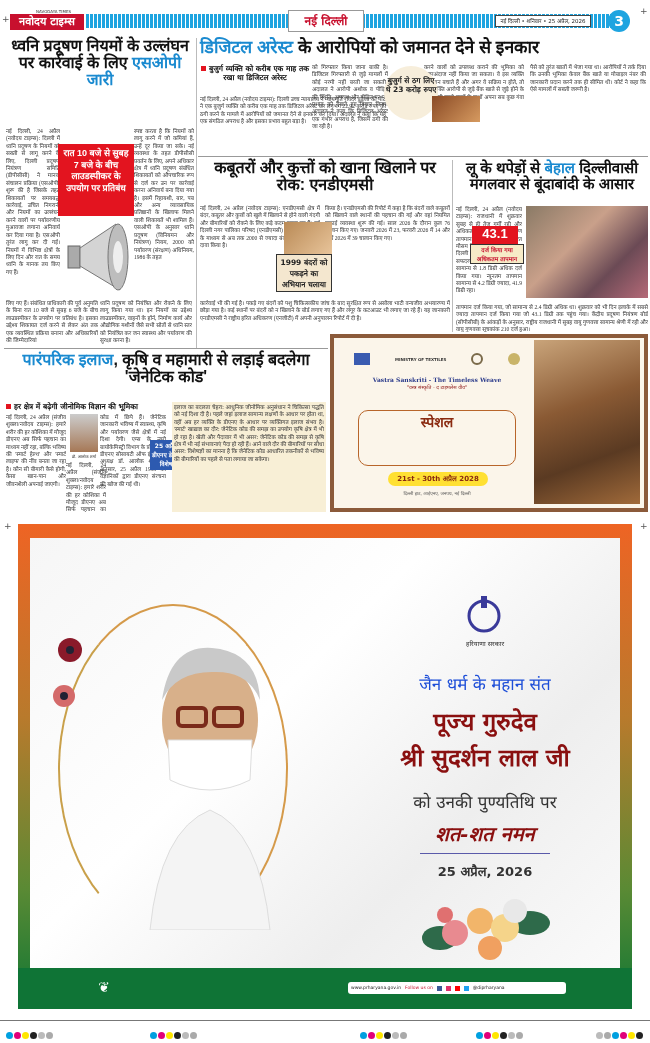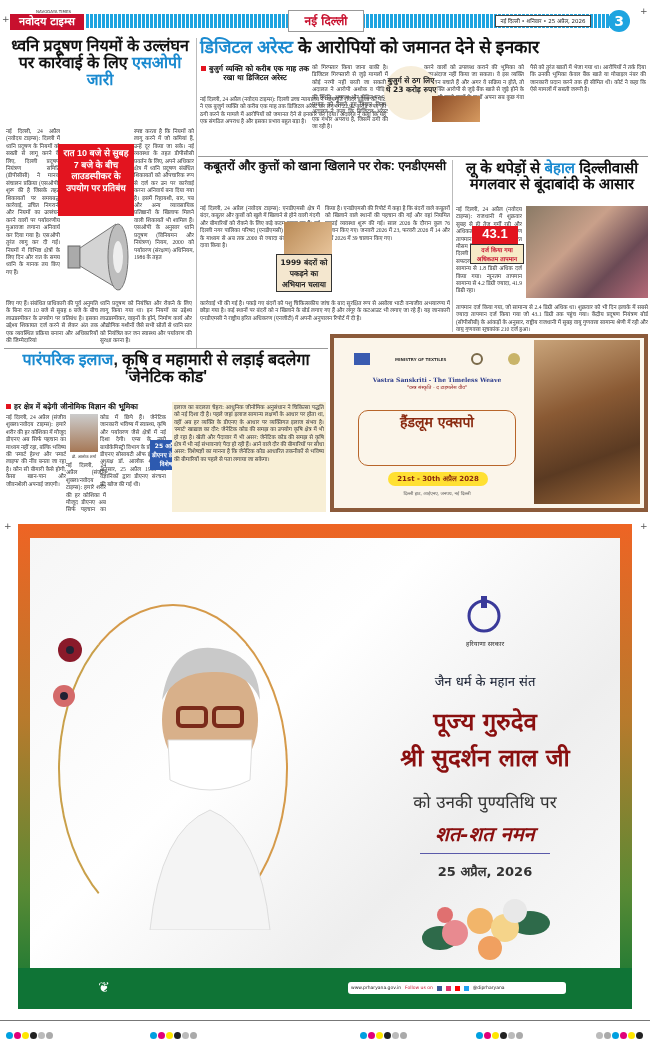--- a/index.html
+++ b/index.html
@@ -65,21 +65,21 @@
 </div>
 <div class="abs sub-head" style="left:200px;top:64px;width:110px;line-height:9px;text-align:center;"><span class="sq"></span><span>बुजुर्ग व्यक्ति को करीब एक माह तक रखा था डिजिटल अरेस्ट</span></div>
 <div class="abs body-text" style="left:200px;top:96px;width:186px;height:56px;overflow:hidden;">नई दिल्ली, 24 अप्रैल (नवोदय टाइम्स): दिल्ली उच्च न्यायालय ने न्यायमूर्ति रविंदर डुडेजा की पीठ ने एक बुजुर्ग व्यक्ति को करीब एक माह तक डिजिटल अरेस्ट कर लगभग 22.92 करोड़ रुपए की ठगी करने के मामले में आरोपियों को जमानत देने से इनकार कर दिया। अदालत ने कहा कि यह एक संगठित अपराध है और इसका प्रभाव बहुत बड़ा है।</div>
 <div class="abs body-text" style="left:312px;top:64px;width:76px;height:90px;overflow:hidden;">को गिरफ्तार किया जाना बाकी है। डिजिटल गिरफ्तारी से जुड़े मामलों में कोई नरमी नहीं बरती जा सकती। अदालत ने आरोपी अशोक व पीड़ित की स्थिति, अपराध और पीड़ित पर पड़े प्रभाव को देखते हुए विचार किया। अदालत ने कहा कि डिजिटल अरेस्ट एक गंभीर अपराध है, जिसमें ठगी की जा रही है।</div>
 <div class="abs body-text" style="left:424px;top:64px;width:100px;height:90px;overflow:hidden;">करने वालों को उपलब्ध कराने की भूमिका को नजरअंदाज नहीं किया जा सकता। वे इस व्यक्ति की जान बचाते हैं और अगर वे सक्रिय न होते, तो यह व्यक्ति आरोपी से जुड़े बैंक खाते से जुड़े होने के नाते, ठगी करने वालों के हाथों अपना सब कुछ गंवा बैठता।</div>
 <div class="abs body-text" style="left:530px;top:64px;width:116px;height:90px;overflow:hidden;">पैसे को तुरंत खातों में भेजा गया था। आरोपियों ने तर्क दिया कि उनकी भूमिका केवल बैंक खाते या मोबाइल नंबर की जानकारी प्रदान करने तक ही सीमित थी। कोर्ट ने कहा कि ऐसे मामलों में सख्ती जरूरी है।</div>
 <div class="abs" style="left:384px;top:66px;width:54px;height:54px;border-radius:50%;background:#f7eedb;color:#222;font-size:7.5px;font-weight:bold;text-align:center;line-height:9px;padding-top:10px;">बुजुर्ग से ठग लिए थे 23 करोड़ रुपए</div>
 <div class="abs" style="left:432px;top:96px;width:48px;height:26px;background:linear-gradient(135deg,#8a4a25,#d69a60);"></div>
 <div class="abs" style="left:198px;top:156px;width:450px;height:1px;background:#999;"></div>
 
-<div class="abs h-big" style="left:200px;top:160px;width:250px;font-size:12px;">कबूतरों और कुत्तों को खाना खिलाने पर रोक: एनडीएमसी</div>
+<div class="abs h-big" style="left:200px;top:160px;width:250px;font-size:16px;">कबूतरों और कुत्तों को खाना खिलाने पर रोक: एनडीएमसी</div>
 <div class="abs body-text" style="left:200px;top:205px;width:120px;height:96px;overflow:hidden;">नई दिल्ली, 24 अप्रैल (नवोदय टाइम्स): एनडीएमसी क्षेत्र में बंदर, कबूतर और कुत्तों को खुले में खिलाने से होने वाली गंदगी और बीमारियों को रोकने के लिए कड़े कदम उठाए गए हैं। नई दिल्ली नगर पालिका परिषद (एनडीएमसी) ने एक अधिसूचना के माध्यम से अब तक 2000 से ज्यादा बंदरों को पकड़ने का दावा किया है।</div>
 <div class="abs body-text" style="left:325px;top:205px;width:125px;height:96px;overflow:hidden;">किया है। एनडीएमसी की रिपोर्ट में कहा है कि बंदरों वाले कबूतरों को खिलाने वाले स्थानों की पहचान की गई और वहां नियमित सफाई व्यवस्था शुरू की गई। साल 2026 के दौरान कुल 76 चालान किए गए। जनवरी 2026 में 23, फरवरी 2026 में 14 और मार्च 2026 में 39 चालान किए गए।</div>
 <div class="abs" style="left:284px;top:222px;width:48px;height:32px;background:linear-gradient(135deg,#b98a56,#e8c49a);"></div>
 <div class="abs" style="left:276px;top:254px;width:56px;height:38px;background:#f4e7cf;border:1px solid #333;font-size:7.5px;font-weight:bold;text-align:center;line-height:11px;padding-top:2px;">1999 बंदरों को पकड़ने का अभियान चलाया</div>
 <div class="abs body-text" style="left:200px;top:300px;width:250px;height:30px;overflow:hidden;">कार्रवाई भी की गई है। पकड़े गए बंदरों को पशु चिकित्सकीय जांच के बाद सुरक्षित रूप से असोला भाटी वन्यजीव अभयारण्य में छोड़ा गया है। कई स्थानों पर बंदरों को न खिलाने के बोर्ड लगाए गए हैं और लंगूर के कटआउट भी लगाए जा रहे हैं। यह जानकारी एनडीएमसी ने राष्ट्रीय हरित अधिकरण (एनजीटी) में अपनी अनुपालन रिपोर्ट में दी है।</div>
 <div class="abs" style="left:452px;top:160px;width:1px;height:172px;background:#bbb;"></div>
 
 <div class="abs h-big" style="left:456px;top:160px;width:192px;font-size:15px;">
   <span>लू के थपेड़ों से</span>
   <span class="blue">बेहाल</span>
@@ -108,21 +108,21 @@
   <div style="position:relative;width:100%;height:100%;background:#fbf5ea;">
     <div class="abs" style="left:8px;top:12px;width:190px;height:18px;display:flex;justify-content:space-around;align-items:center;">
       <span style="width:16px;height:12px;background:#3a5bb0;display:inline-block;"></span>
       <span style="font-size:4px;font-weight:bold;color:#333;">MINISTRY OF TEXTILES</span>
       <span style="width:12px;height:12px;border-radius:50%;border:2px solid #7a6a4a;display:inline-block;"></span>
       <span style="width:12px;height:12px;border-radius:50%;background:#c9b469;display:inline-block;"></span>
     </div>
     <div class="abs" style="left:8px;top:38px;width:190px;text-align:center;font-size:6px;font-weight:bold;color:#2a3a8a;font-family:'DejaVu Serif',serif;">Vastra Sanskriti - The Timeless Weave</div>
     <div class="abs" style="left:8px;top:46px;width:190px;text-align:center;font-size:5px;color:#8a1010;">"वस्त्र संस्कृति - द टाइमलेस वीव"</div>
     <div class="abs" style="left:24px;top:72px;width:158px;height:56px;border:1.5px solid #b8652a;border-radius:10px;text-align:center;color:#8a2a10;font-weight:bold;">
-      <div style="font-size:14px;line-height:22px;">हैंडलूम एक्सपो</div>
+      <div style="font-size:14px;line-height:22px;">स्पेशल</div>
     </div>
     <div class="abs" style="left:54px;top:134px;width:100px;height:14px;background:#ffe033;border-radius:7px;text-align:center;font-size:7px;font-weight:bold;line-height:14px;color:#8a2a10;">21st - 30th अप्रैल 2028</div>
     <div class="abs" style="left:24px;top:152px;width:158px;text-align:center;font-size:4.5px;color:#555;">दिल्ली हाट, आईएनए, जनपथ, नई दिल्ली</div>
     <div class="abs" style="left:200px;top:2px;width:106px;height:164px;background:linear-gradient(160deg,#c9a47a 0%,#8a5a34 40%,#5a3a22 70%,#a06a3a 100%);"></div>
   </div>
 </div>
 
 <div class="abs" style="left:4px;top:521px;font-size:9px;color:#555;">+</div>
 <div class="abs" style="left:640px;top:521px;font-size:9px;color:#555;">+</div>
 <div class="abs ad-frame"></div>
@@ -152,21 +152,21 @@
     </svg>
 </div>
 
 <div class="abs" style="left:466px;top:594px;width:36px;height:40px;">
   <svg width="36" height="40">
       <circle cx="18" cy="22" r="15" fill="none" stroke="#3a3a9a" stroke-width="3"></circle>
       <rect x="15" y="2" width="6" height="12" fill="#3a3a9a"></rect>
     </svg>
 </div>
 <div class="abs" style="left:440px;top:639px;width:90px;text-align:center;font-size:6.5px;color:#333;">हरियाणा सरकार</div>
-<div class="abs" style="left:360px;top:672px;width:250px;text-align:center;font-size:13px;color:#0f172a;">जैन धर्म के महान संत</div>
+<div class="abs" style="left:360px;top:672px;width:250px;text-align:center;font-size:17px;color:#1d4ed8;">जैन धर्म के महान संत</div>
 <div class="abs" style="left:360px;top:704px;width:250px;text-align:center;font-size:24px;font-weight:bold;color:#8a1010;">पूज्य गुरुदेव</div>
 <div class="abs" style="left:360px;top:740px;width:250px;text-align:center;font-size:24px;font-weight:bold;color:#8a1010;">श्री सुदर्शन लाल जी</div>
 <div class="abs" style="left:360px;top:790px;width:250px;text-align:center;font-size:17px;color:#333;">को उनकी पुण्यतिथि पर</div>
 <div class="abs" style="left:360px;top:820px;width:250px;text-align:center;font-size:20px;font-weight:bold;font-style:italic;color:#8a1010;">शत-शत नमन</div>
 <div class="abs" style="left:420px;top:853px;width:130px;height:1px;background:#5a5aaa;"></div>
 <div class="abs" style="left:360px;top:862px;width:250px;text-align:center;font-size:13px;font-weight:bold;color:#333;">25 अप्रैल, 2026</div>
 <div class="abs" style="left:400px;top:893px;width:170px;height:70px;">
   <svg width="170" height="70">
     <ellipse cx="40" cy="45" rx="18" ry="12" fill="#2e6a4a"></ellipse>
     <ellipse cx="130" cy="30" rx="20" ry="12" fill="#2e6a4a"></ellipse>

